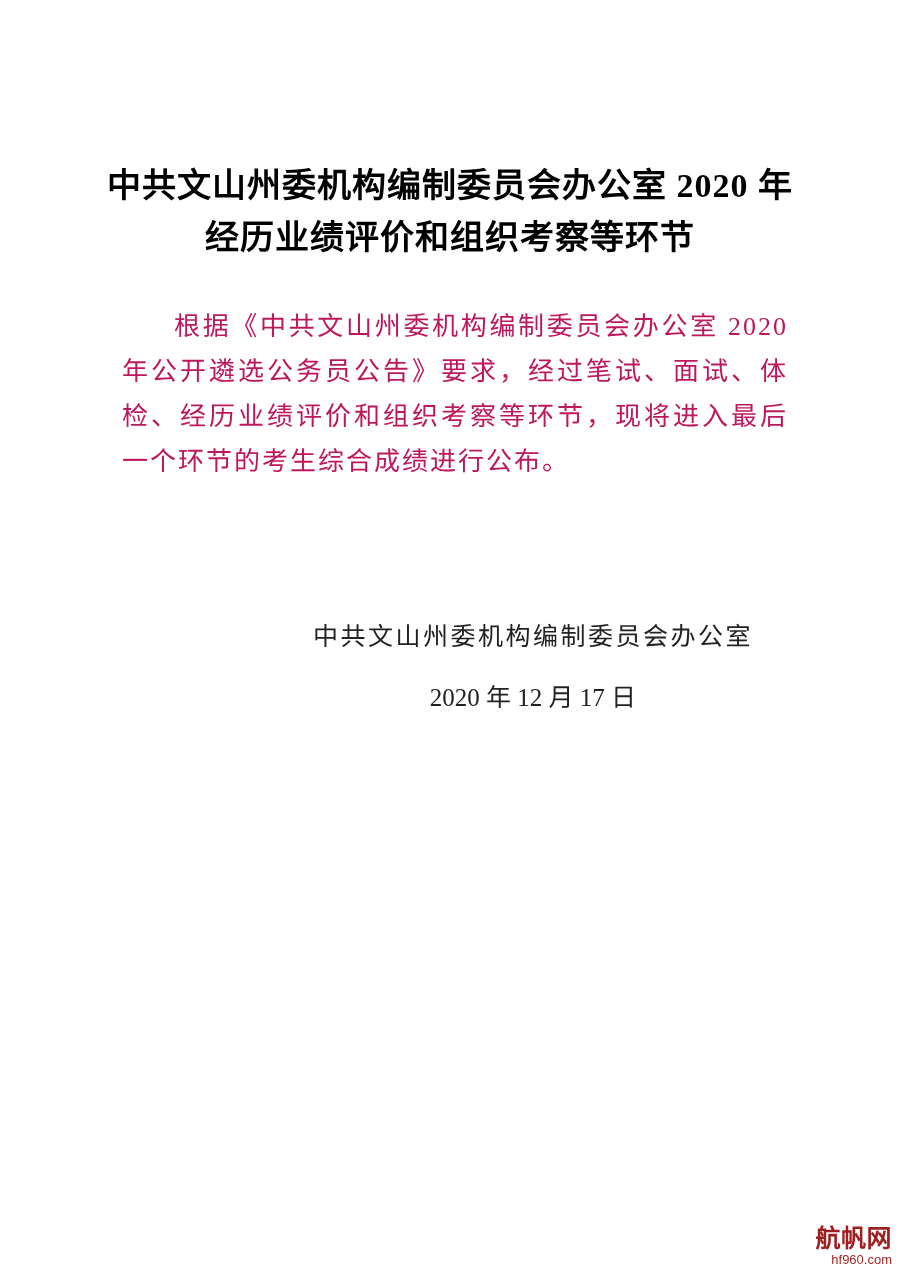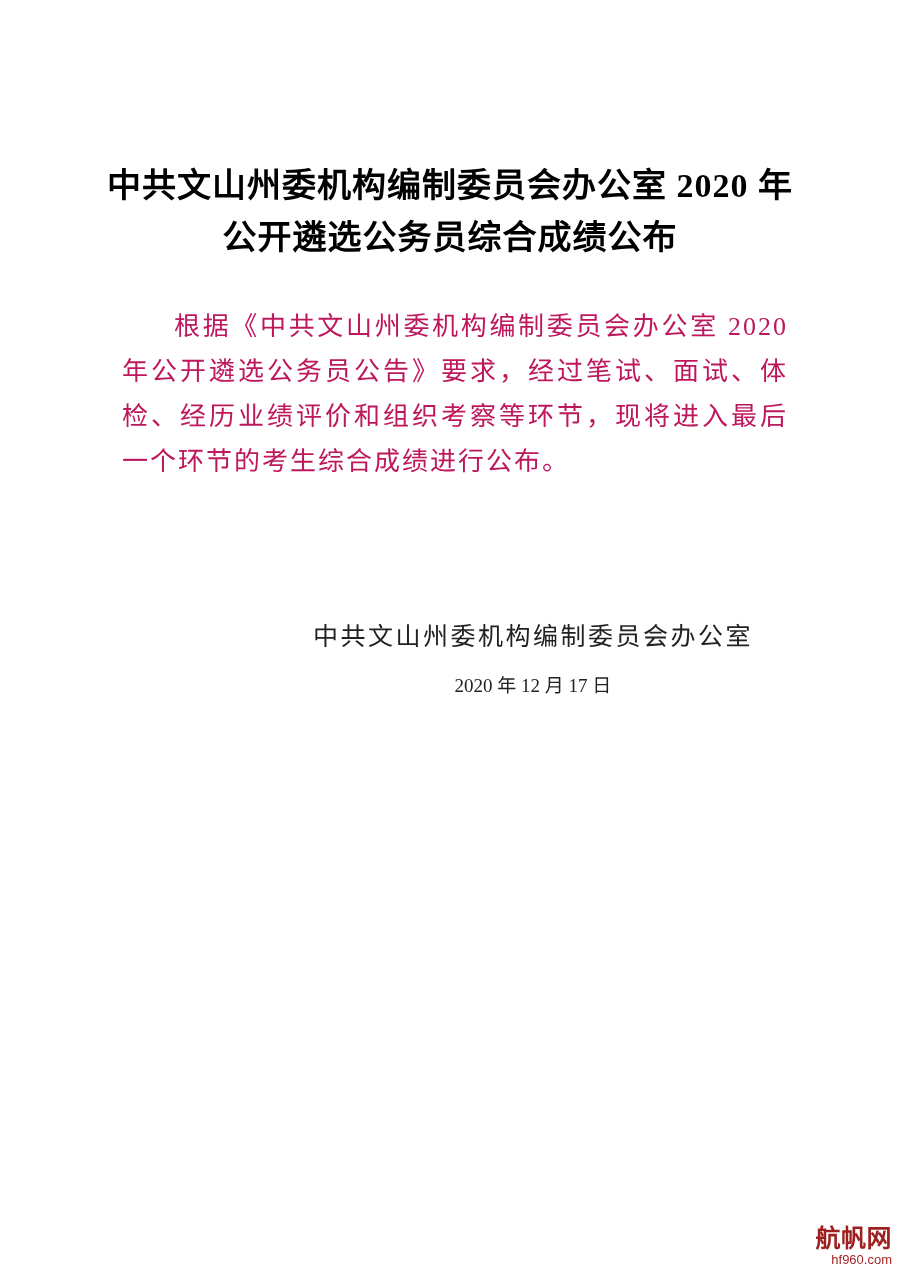--- a/index.html
+++ b/index.html
@@ -41,23 +41,23 @@
     text-align: center;
   }
   .sign-line {
     font-size: 25px;
     line-height: 45px;
     letter-spacing: 2.5px;
     color: #222222;
     white-space: nowrap;
   }
   .date-line {
-    font-size: 19px;
+    font-size: 25px;
     line-height: 45px;
-    margin-top: 4px;
+    margin-top: 16px;
     color: #222222;
     white-space: nowrap;
   }
   .watermark {
     position: absolute;
     right: 8px;
     bottom: 6px;
     text-align: right;
     color: #9e1f1f;
     font-family: "Liberation Sans", "DejaVu Sans", sans-serif;
@@ -73,21 +73,21 @@
     font-weight: normal;
   }
 </style>
 </head>
 <body>
 
 <div class="page">
 
   <div class="doc-title">
     <div>中共文山州委机构编制委员会办公室 2020 年</div>
-    <div>公开遴选公务员综合成绩公布</div>
+    <div>经历业绩评价和组织考察等环节</div>
   </div>
 
   <p class="doc-body">根据《中共文山州委机构编制委员会办公室 2020 年公开遴选公务员公告》要求，经过笔试、面试、体检、经历业绩评价和组织考察等环节，现将进入最后一个环节的考生综合成绩进行公布。</p>
 
   <div class="sign-block">
     <div class="sign-line">中共文山州委机构编制委员会办公室</div>
     <div class="date-line">2020 年 12 月 17 日</div>
   </div>
 
   <div class="watermark">

